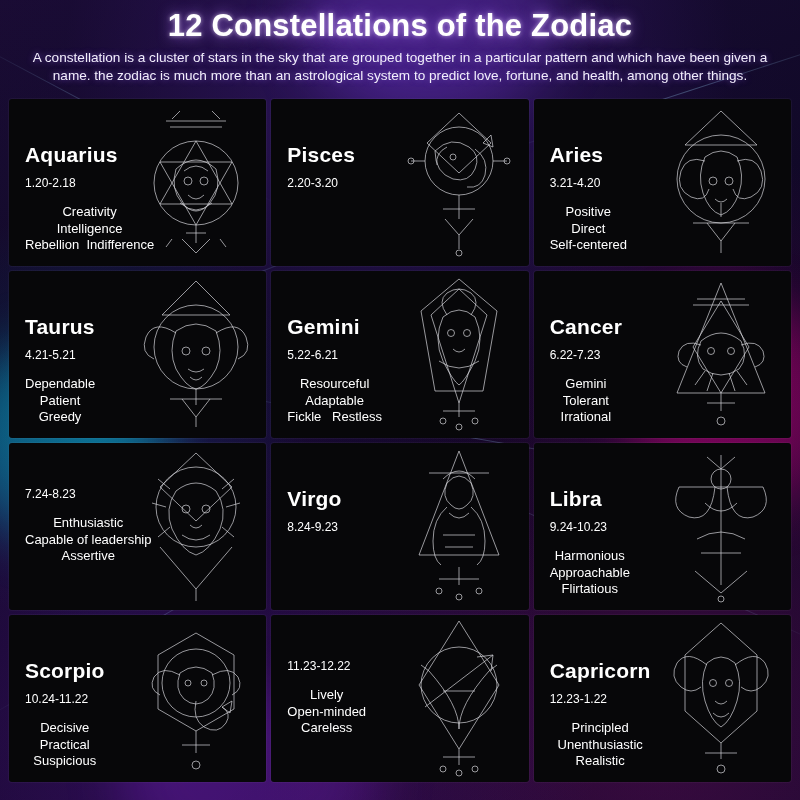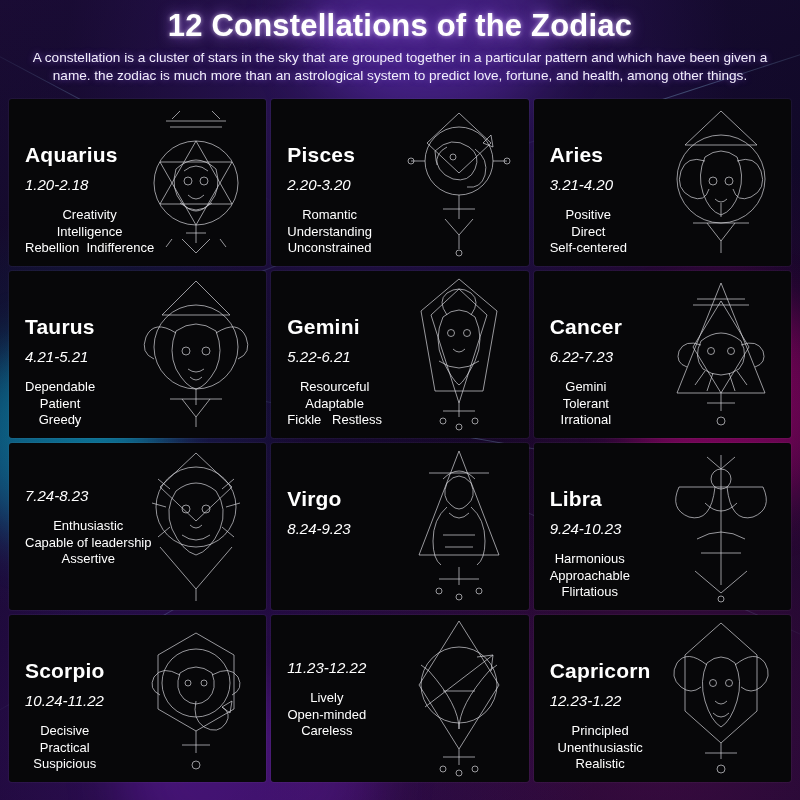--- a/index.html
+++ b/index.html
@@ -92,24 +92,23 @@
     margin-top: 28px;
   }
   .sign-name {
     font-size: 21px;
     font-weight: bold;
     color: #ffffff;
     margin: 0 0 9px 0;
     letter-spacing: 0.2px;
   }
   .sign-dates {
-    font-size: 15px;
+    font-size: 12px;
     color: #ffffff;
     margin: 0 0 14px 0;
-    font-style: italic;
   }
   .traits {
     font-size: 13px;
     line-height: 16.5px;
     color: #ffffff;
   }
   .traits div {
     white-space: pre;
     text-align: center;
   }
@@ -192,25 +191,20 @@
             <path d="M36 140 l-6 8 M84 140 l6 8"></path>
           </g>
         </svg>
       </div>
     </div>
 
     <div class="card">
       <div class="card-text">
         <div class="sign-name">Pisces</div>
         <div class="sign-dates">2.20-3.20</div>
-        <div class="traits">
-          <div>Romantic</div>
-          <div>Understanding</div>
-          <div>Unconstrained</div>
-        </div>
       </div>
       <div class="art">
         <svg viewBox="0 0 120 167" preserveAspectRatio="xMidYMid meet">
           <g class="thin">
             <path d="M60 14 L92 44 L60 74 L28 44 Z"></path>
             <circle cx="60" cy="62" r="34"></circle>
             <path d="M36 52 q16 -16 34 -4 q12 8 6 22 q-6 14 -22 10 q-18 -6 -18 -28 z"></path>
             <path d="M48 48 q-12 6 -10 18"></path>
             <circle cx="54" cy="58" r="3"></circle>
             <path d="M76 50 q14 10 10 26 q-4 14 -18 12"></path>

